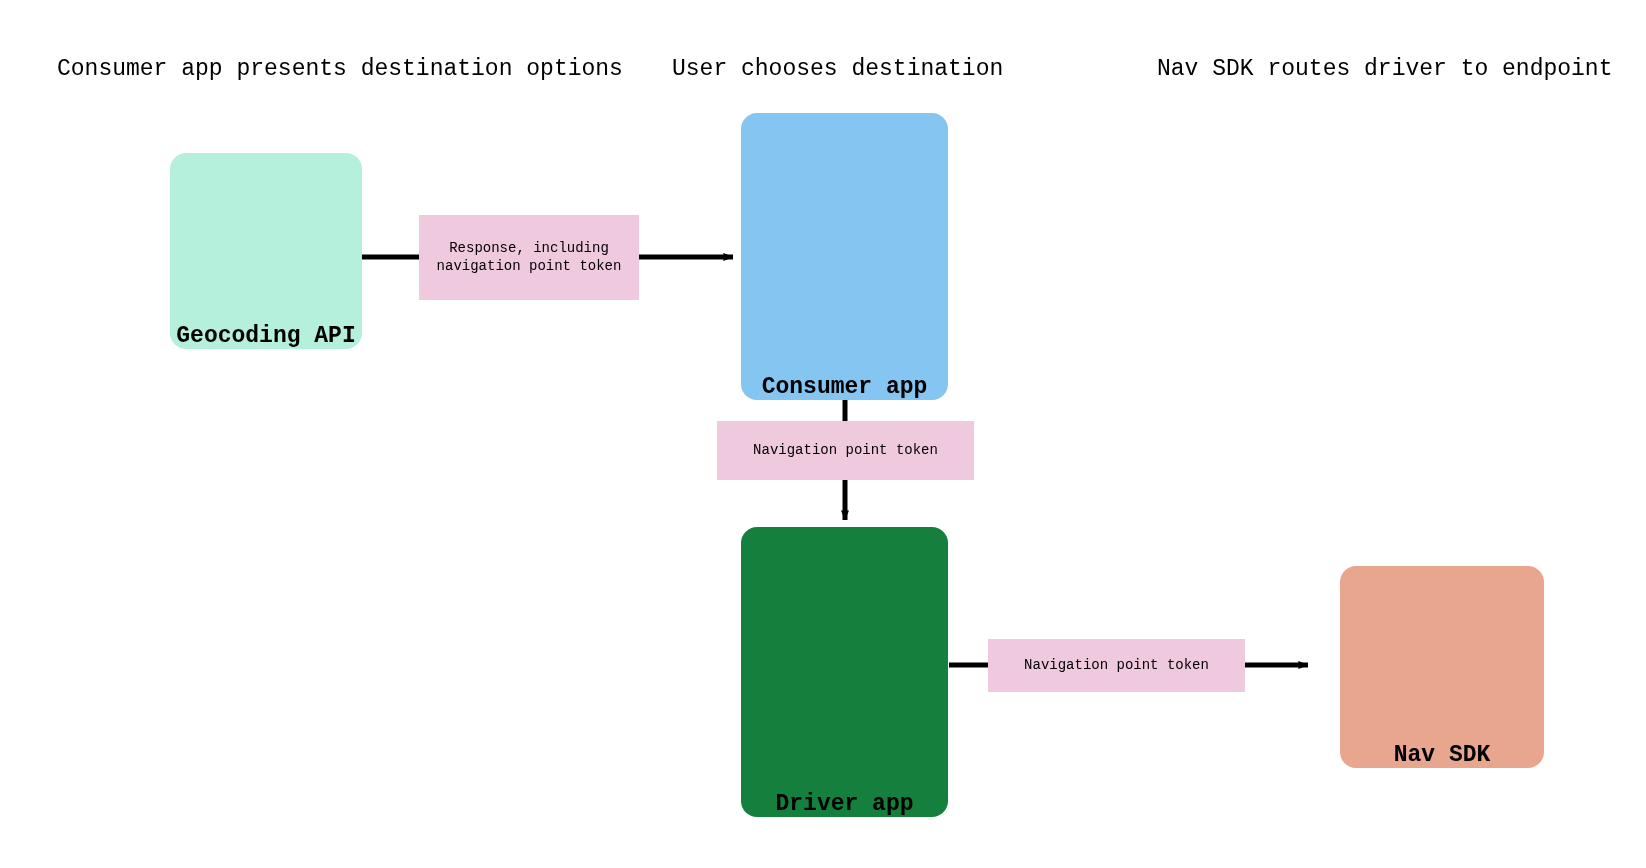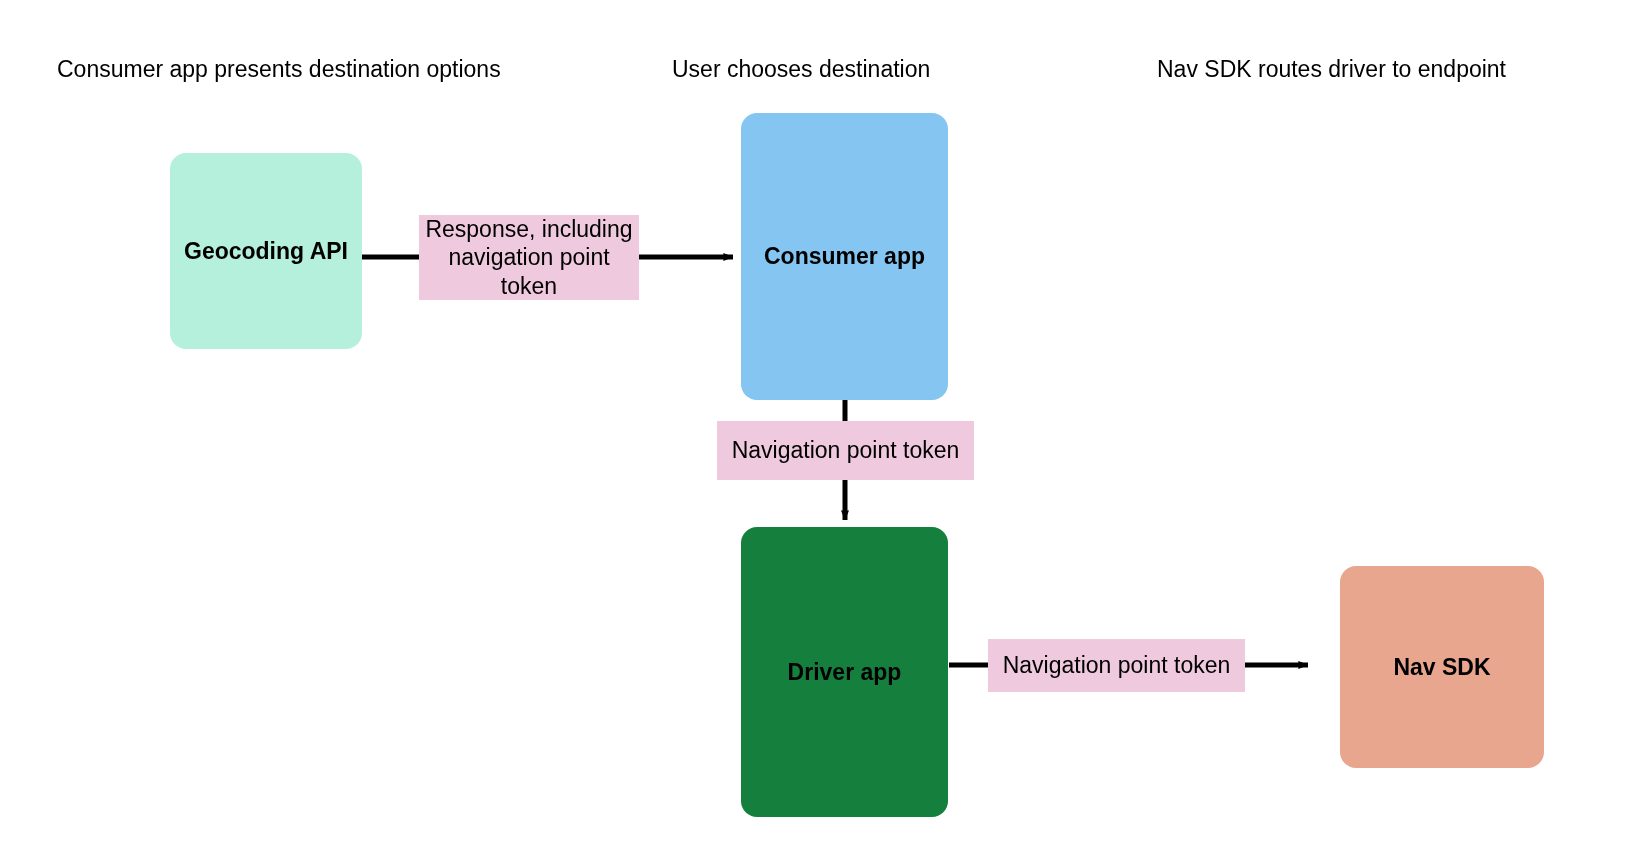--- a/index.html
+++ b/index.html
@@ -5,50 +5,50 @@
   html, body {
     margin: 0;
     padding: 0;
     background: #ffffff;
   }
   #canvas {
     position: relative;
     width: 1646px;
     height: 868px;
     background: #ffffff;
-    font-family: Liberation Sans, sans-serif;
+    font-family: Liberation Mono, monospace;
     overflow: hidden;
   }
   .col-header {
     position: absolute;
     font-size: 23px;
     line-height: 1.2;
     color: #000000;
     white-space: nowrap;
     font-weight: 400;
   }
   .node {
     position: absolute;
     display: flex;
-    align-items: center;
+    align-items: flex-end;
     justify-content: center;
     border-radius: 16px;
     color: #000000;
     font-weight: bold;
     font-size: 23px;
     text-align: center;
     box-sizing: border-box;
   }
   .edge-label {
     position: absolute;
     display: flex;
     align-items: center;
     justify-content: center;
     color: #000000;
-    font-size: 23px;
+    font-size: 14px;
     line-height: 1.22;
     text-align: center;
     box-sizing: border-box;
     padding: 0 6px;
   }
   .edge-svg {
     position: absolute;
     left: 0;
     top: 0;
     width: 1646px;

